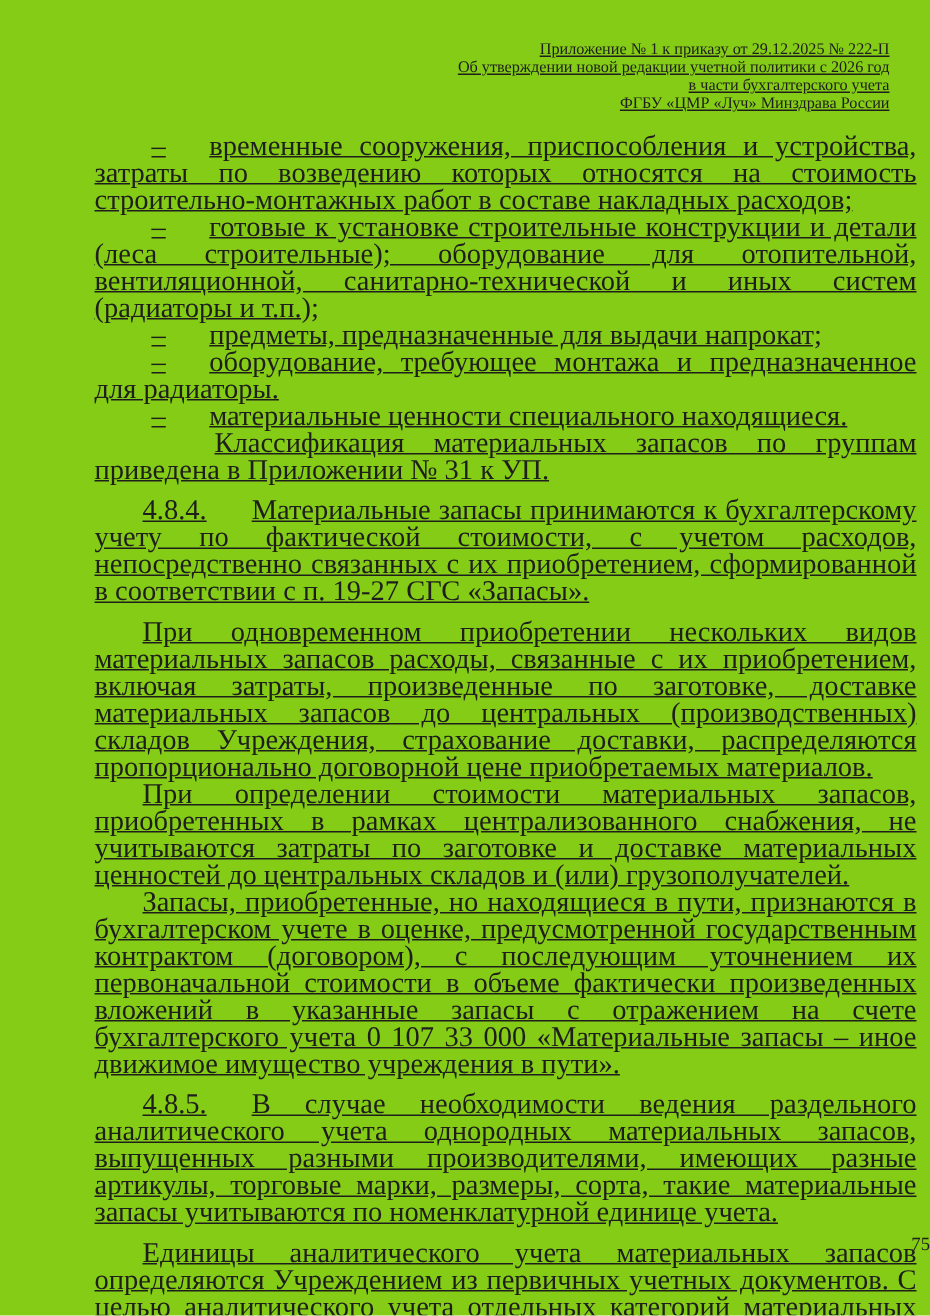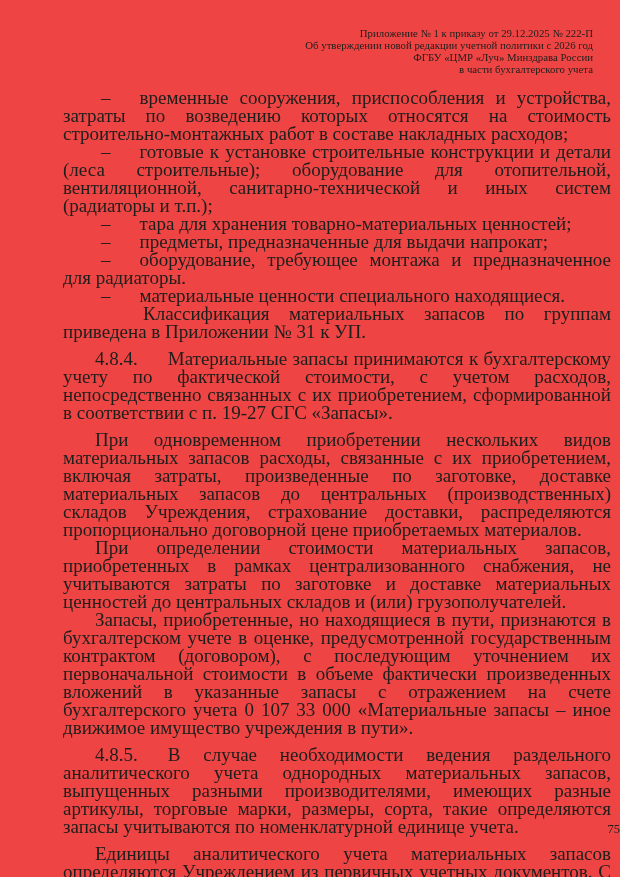--- a/index.html
+++ b/index.html
@@ -1,24 +1,25 @@
 <!DOCTYPE html>
 <html><head>
 <meta charset="utf-8">
 <style>
   html, body { margin: 0; padding: 0; background: #ffffff; }
   .page {
     position: relative;
     width: 620px;
     height: 877px;
-    background: #ef4444;
+    background: #84cc16;
     color: #1e1e1c;
     font-family: "Liberation Serif", "DejaVu Serif", serif;
     overflow: hidden;
     box-sizing: border-box;
+    text-decoration: underline;
   }
   .doc-header {
     margin: 27px 27px 0 0;
     text-align: right;
     font-size: 10.8px;
     line-height: 12px;
     white-space: nowrap;
   }
   .doc-body {
     margin: 14px 9px 0 63px;
@@ -45,45 +46,44 @@
   }
 </style>
 </head>
 <body>
 
 <div class="page">
 
   <div class="doc-header">
     <div>Приложение № 1 к приказу от 29.12.2025 № 222-П</div>
     <div>Об утверждении новой редакции учетной политики с 2026 год</div>
+    <div>в части бухгалтерского учета</div>
     <div>ФГБУ «ЦМР «Луч» Минздрава России</div>
-    <div>в части бухгалтерского учета</div>
   </div>
 
   <div class="doc-body">
 
     <p><span class="tab-b1"></span><span>–</span><span class="tab-b2"></span><span>временные сооружения, приспособления и устройства, затраты по возведению которых относятся на стоимость строительно-монтажных работ в составе накладных расходов;</span></p>
     <p><span class="tab-b1"></span><span>–</span><span class="tab-b2"></span><span>готовые к установке строительные конструкции и детали (леса строительные); оборудование для отопительной, вентиляционной, санитарно-технической и иных систем (радиаторы и т.п.);</span></p>
-    <p><span class="tab-b1"></span><span>–</span><span class="tab-b2"></span><span>тара для хранения товарно-материальных ценностей;</span></p>
     <p><span class="tab-b1"></span><span>–</span><span class="tab-b2"></span><span>предметы, предназначенные для выдачи напрокат;</span></p>
     <p><span class="tab-b1"></span><span>–</span><span class="tab-b2"></span><span>оборудование, требующее монтажа и предназначенное для радиаторы.</span></p>
     <p><span class="tab-b1"></span><span>–</span><span class="tab-b2"></span><span>материальные ценности специального находящиеся.</span></p>
 
     <p class="p-class">Классификация материальных запасов по группам приведена в Приложении № 31 к УП.</p>
 
     <p class="gap"><span class="tab-sec"></span><span>4.8.4.</span><span class="tab-num"></span><span>Материальные запасы принимаются к бухгалтерскому учету по фактической стоимости, с учетом расходов, непосредственно связанных с их приобретением, сформированной в соответствии с п. 19-27 СГС «Запасы».</span></p>
 
     <p class="p-std gap">При одновременном приобретении нескольких видов материальных запасов расходы, связанные с их приобретением, включая затраты, произведенные по заготовке, доставке материальных запасов до центральных (производственных) складов Учреждения, страхование доставки, распределяются пропорционально договорной цене приобретаемых материалов.</p>
 
     <p class="p-std">При определении стоимости материальных запасов, приобретенных в рамках централизованного снабжения, не учитываются затраты по заготовке и доставке материальных ценностей до центральных складов и (или) грузополучателей.</p>
 
     <p class="p-std">Запасы, приобретенные, но находящиеся в пути, признаются в бухгалтерском учете в оценке, предусмотренной государственным контрактом (договором), с последующим уточнением их первоначальной стоимости в объеме фактически произведенных вложений в указанные запасы с отражением на счете бухгалтерского учета 0 107 33 000 «Материальные запасы – иное движимое имущество учреждения в пути».</p>
 
 
-    <p class="gap"><span class="tab-sec"></span><span>4.8.5.</span><span class="tab-num"></span><span>В случае необходимости ведения раздельного аналитического учета однородных материальных запасов, выпущенных разными производителями, имеющих разные артикулы, торговые марки, размеры, сорта, такие определяются запасы учитываются по номенклатурной единице учета.</span></p>
+    <p class="gap"><span class="tab-sec"></span><span>4.8.5.</span><span class="tab-num"></span><span>В случае необходимости ведения раздельного аналитического учета однородных материальных запасов, выпущенных разными производителями, имеющих разные артикулы, торговые марки, размеры, сорта, такие материальные запасы учитываются по номенклатурной единице учета.</span></p>
 
     <p class="p-std gap">Единицы аналитического учета материальных запасов определяются Учреждением из первичных учетных документов. С целью аналитического учета отдельных категорий материальных запасов устанавливаются следующие учетные единицы:</p>
 
   </div>
 
   <div class="footer-num">75</div>
 
 </div>
 
 </body></html>

